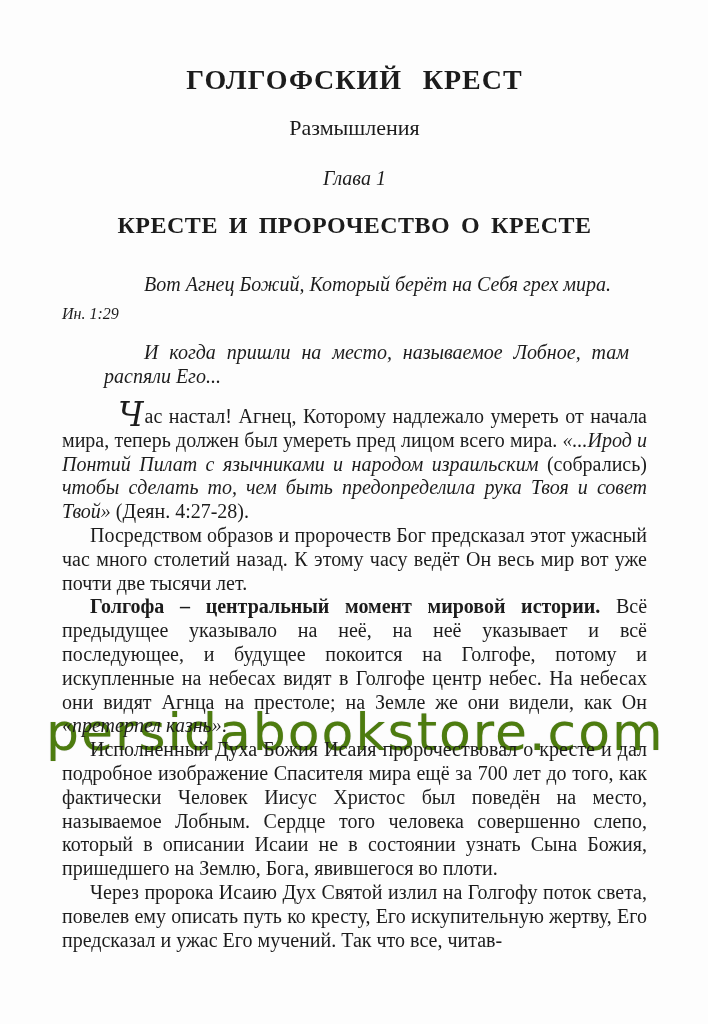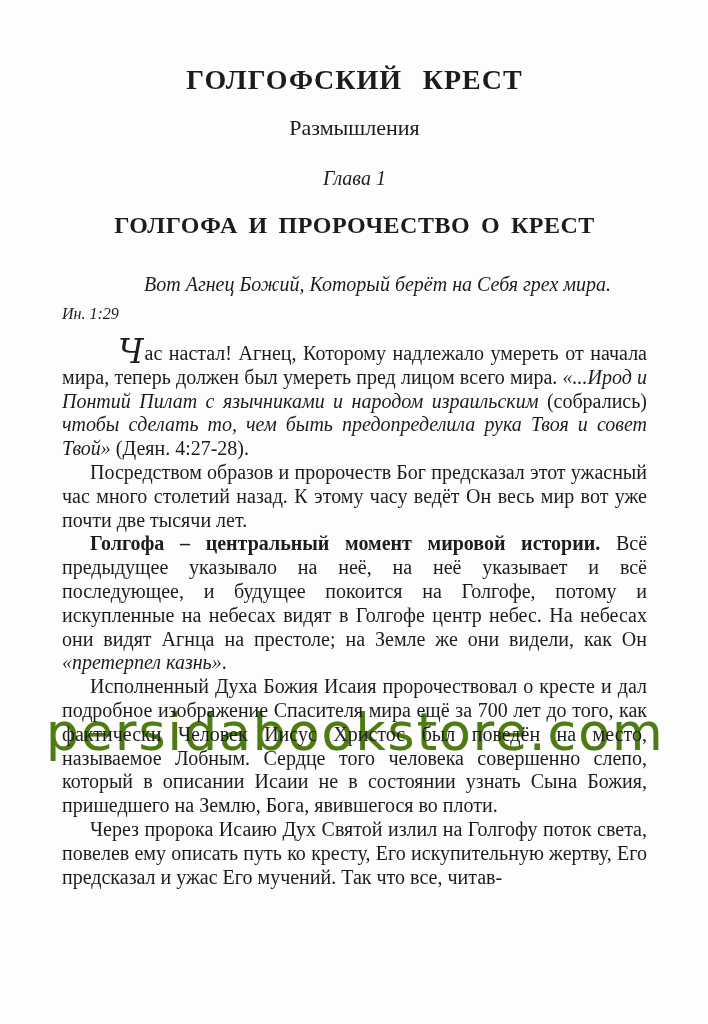--- a/index.html
+++ b/index.html
@@ -109,24 +109,25 @@
 </style>
 </head>
 <body>
 
 <div class="page">
   <div class="watermark">persidabookstore.com</div>
   <div class="content">
     <h1 class="book-title">ГОЛГОФСКИЙ КРЕСТ</h1>
     <div class="subtitle">Размышления</div>
     <div class="chapter">Глава 1</div>
-    <h2 class="chapter-title">ГОЛГОФА И ПРОРОЧЕСТВО О КРЕСТ</h2>
+    <h2 class="chapter-title">КРЕСТЕ И ПРОРОЧЕСТВО О КРЕСТЕ</h2>
     <div class="epigraphs" id="epigraphs">
         <p class="epi-text">Вот Агнец Божий, Который берёт на Себя грех мира.</p>
         <div class="epi-ref">Ин. 1:29</div>
+        <p class="epi-text">И когда пришли на место, называемое Лобное, там распяли Его...</p>
       </div>
     <div class="body-text" id="body-text">
         <p class="body-par"><span class="initial">Ч</span><span>ас настал! Агнец, Которому надлежало умереть от начала мира, теперь должен был умереть пред лицом всего мира. </span><span class="it">«...Ирод и Понтий Пилат с язычниками и народом израильским </span><span>(собрались) </span><span class="it">чтобы сделать то, чем быть предопределила рука Твоя и совет Твой» </span><span>(Деян. 4:27-28).</span></p>
         <p class="body-par"><span>Посредством образов и пророчеств Бог предсказал этот ужасный час много столетий назад. К этому часу ведёт Он весь мир вот уже почти две тысячи лет.</span></p>
         <p class="body-par"><span class="bd">Голгофа – центральный момент мировой истории.</span><span> Всё предыдущее указывало на неё, на неё указывает и всё последующее, и будущее покоится на Голгофе, потому и искупленные на небесах видят в Голгофе центр небес. На небесах они видят Агнца на престоле; на Земле же они видели, как Он </span><span class="it">«претерпел казнь»</span><span>.</span></p>
         <p class="body-par"><span>Исполненный Духа Божия Исаия пророчествовал о кресте и дал подробное изображение Спасителя мира ещё за 700 лет до того, как фактически Человек Иисус Христос был поведён на место, называемое Лобным. Сердце того человека совершенно слепо, который в описании Исаии не в состоянии узнать Сына Божия, пришедшего на Землю, Бога, явившегося во плоти.</span></p>
         <p class="body-par"><span>Через пророка Исаию Дух Святой излил на Голгофу поток света, повелев ему описать путь ко кресту, Его искупительную жертву, Его предсказал и ужас Его мучений. Так что все, читав-</span></p>
       </div>
   </div>
 </div>

